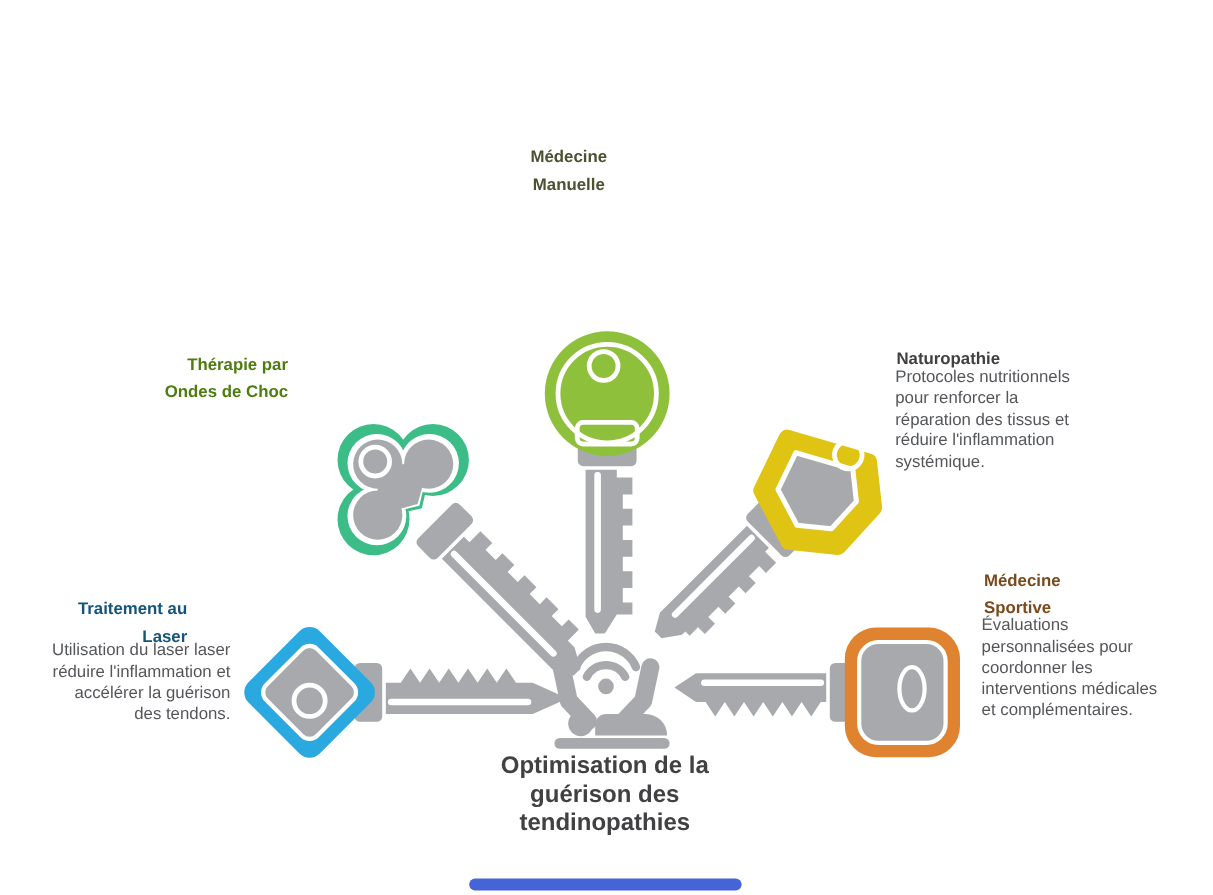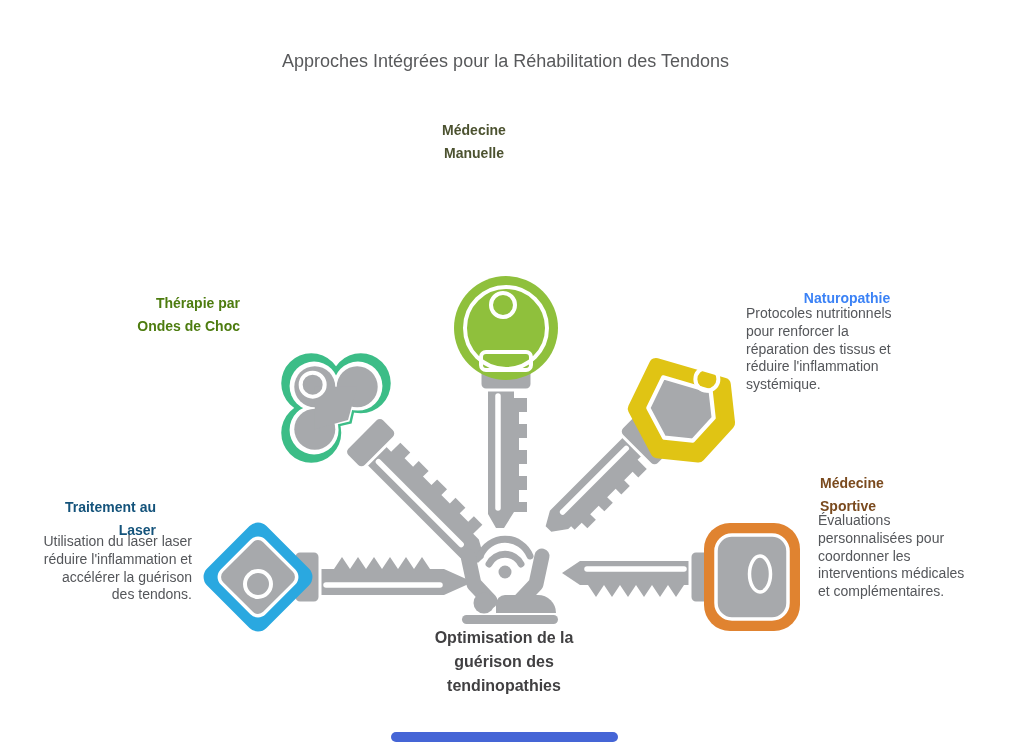--- a/index.html
+++ b/index.html
@@ -7,21 +7,21 @@
     position:relative;width:1011px;height:746px;overflow:hidden;
     font-family:"Liberation Sans","DejaVu Sans",sans-serif;background:#fff;
   }
   .abs{position:absolute;}
   .heading{font-weight:bold;font-size:14px;line-height:23px;white-space:pre-line;margin-top:20px;}
   .body-text{font-size:14px;line-height:17.8px;white-space:pre-line;}
   .ta-c{text-align:center;}
   .ta-r{text-align:right;}
   .ta-l{text-align:left;}
   #title{top:49px;left:0;right:0;text-align:center;font-size:18px;line-height:24px;}
-  #center-heading{top:626px;left:384px;width:240px;text-align:center;font-weight:bold;font-size:16px;line-height:24px;white-space:pre-line;}
+  #center-heading{top:626px;left:384px;width:240px;text-align:center;font-weight:bold;font-size:20px;line-height:24px;white-space:pre-line;}
   #bottom-bar{left:391px;top:732px;width:227px;height:10px;border-radius:5px;}
   svg{position:absolute;inset:0;}
   .gfill{fill:var(--key-gray);}
   .gstroke{stroke:var(--key-gray);}
   .shaft{stroke:#fff;stroke-width:3;paint-order:stroke;stroke-linejoin:round;}
   .collar{stroke:#fff;stroke-width:3;}
   .groove{stroke:#fff;stroke-width:5.5;fill:none;stroke-linecap:round;}
   .wline{stroke:#fff;fill:none;}
 </style>
 </head>
@@ -116,36 +116,35 @@
       <path class="gstroke" d="M489,564 A18,18 0 0 1 521,564" fill="none" stroke-width="7" stroke-linecap="round"></path>
       <circle class="gfill" cx="505" cy="572" r="6.5"></circle>
       <path class="gstroke" d="M468,556 L474,584 L490,601" fill="none" stroke-width="15" stroke-linecap="round" stroke-linejoin="round"></path>
       <path class="gstroke" d="M542,556 L536,584 L520,601" fill="none" stroke-width="15" stroke-linecap="round" stroke-linejoin="round"></path>
       <circle class="gfill" cx="484" cy="603" r="10.5"></circle>
       <path class="gfill" d="M496,613 v-9 a9,9 0 0 1 9,-9 h33 a18,18 0 0 1 18,18 z"></path>
       <rect class="gfill" x="462" y="615" width="96" height="9" rx="4.5"></rect>
     </g>
   </svg>
 
-  <div id="title" class="abs" style="color: rgb(88, 89, 91);">Approches Intégrées pour la Réhabilitation des Tendons</div>
 
   <div class="abs heading ta-c" style="top: 99px; left: 374px; width: 200px; color: rgb(76, 82, 48);">Médecine
 Manuelle</div>
 
   <div class="abs heading ta-r" style="top: 272px; right: 771px; width: 200px; color: #4d7c0f;">Thérapie par
 Ondes de Choc</div>
 
   <div class="abs heading ta-r" style="top: 476px; right: 855px; width: 150px; color: rgb(20, 83, 123);">Traitement au
 Laser</div>
   <div class="abs body-text ta-r" style="top: 533px; right: 819px; width: 185px; color: rgb(84, 86, 90);">Utilisation du laser laser
 réduire l'inflammation et
 accélérer la guérison
 des tendons.</div>
 
-  <div class="abs heading ta-l" style="top: 267px; left: 747px; width: 200px; color: #3b82f6; text-align: center;">Naturopathie</div>
+  <div class="abs heading ta-l" style="top: 267px; left: 747px; width: 200px; color: #404040;">Naturopathie</div>
   <div class="abs body-text ta-l" style="top: 305px; left: 746px; width: 190px; color: rgb(84, 86, 90);">Protocoles nutritionnels
 pour renforcer la
 réparation des tissus et
 réduire l'inflammation
 systémique.</div>
 
   <div class="abs heading ta-l" style="top: 452px; left: 820px; width: 160px; color: rgb(122, 74, 30);">Médecine
 Sportive</div>
   <div class="abs body-text ta-l" style="top: 512px; left: 818px; width: 185px; color: rgb(84, 86, 90);">Évaluations
 personnalisées pour

